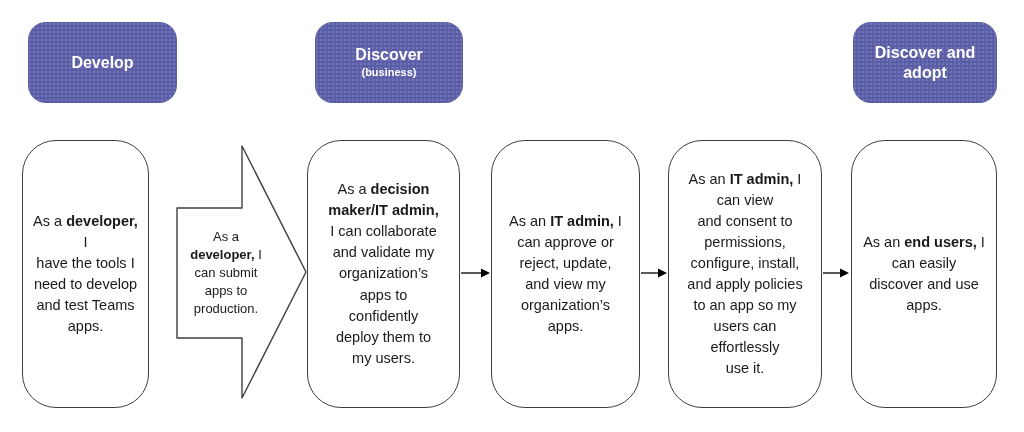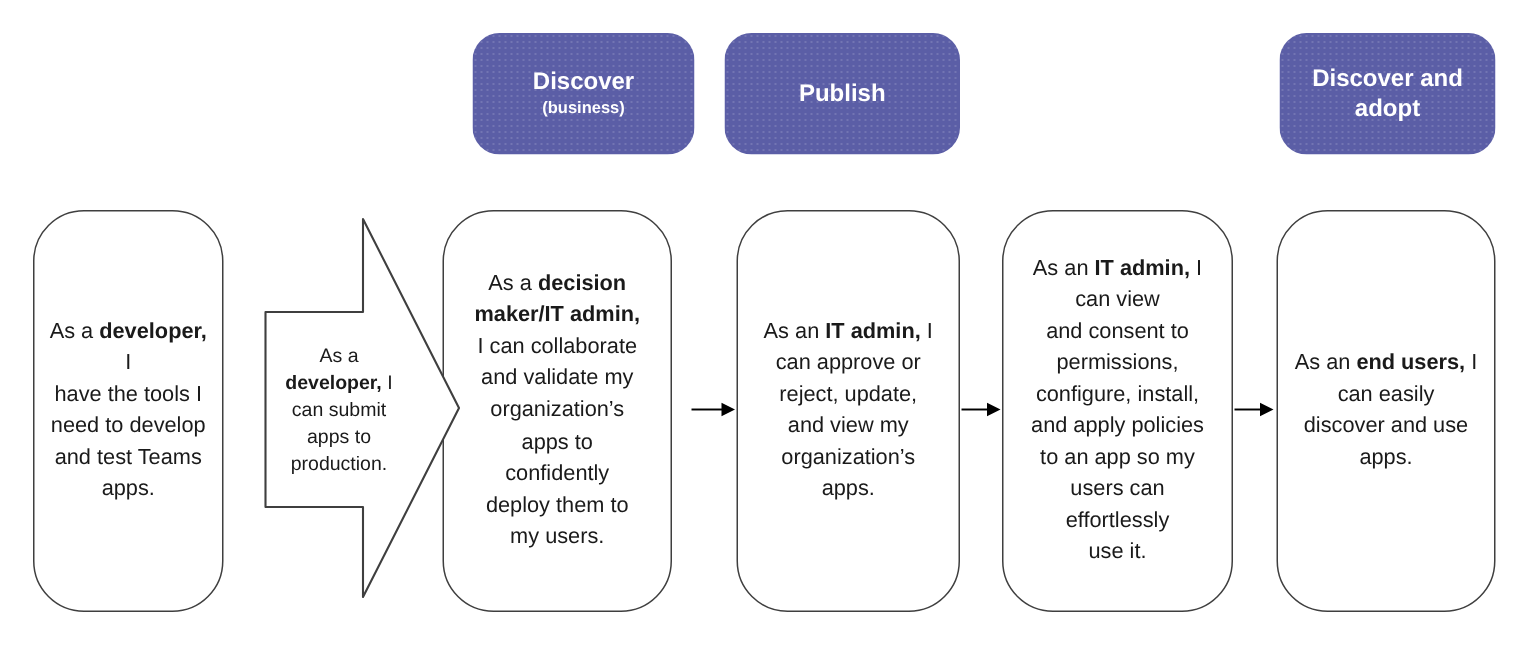--- a/index.html
+++ b/index.html
@@ -34,43 +34,43 @@
   
   .card{
     position:absolute;top:140px;height:268px;background:#ffffff;
     border:1.4px solid var(--card-border);border-radius:34px;
     display:flex;align-items:center;justify-content:center;
     text-align:center;font-size:14.5px;line-height:1.45;
     padding:8px 9px;box-sizing:border-box;z-index:1;
   }
   .card-text{white-space:pre-line;}
   #card-develop{left:22px;width:127px}
-  #card-validate{left:295px;width:153px}
+  #card-validate{left:307px;width:153px}
   #card-publish{left:491px;width:149px}
   #card-setup{left:668px;width:154px}
   #card-discover{left:851px;width:146px}
   
   #arrows{position:absolute;left:0;top:0;width:1024px;height:432px;z-index:2;pointer-events:none;}
   
   #flow-arrow-text{
     position:absolute;left:177px;top:228px;width:98px;z-index:3;
     text-align:center;font-size:13px;line-height:1.38;white-space:pre-line;
   }
 </style>
 </head>
 <body>
 
 <div id="canvas">
 
+  <div class="stage" id="stage-develop">
+    <span>Develop</span>
+  </div>
   <div class="stage" id="stage-validate">
     <span>Discover</span>
     <span class="stage-sublabel">(business)</span>
-  </div>
-  <div class="stage" id="stage-publish">
-    <span>Publish</span>
   </div>
   <div class="stage" id="stage-discover">
     <span>Discover and adopt</span>
   </div>
 
   <div class="card" id="card-develop">
     <div class="card-text"><span>As a </span><span style="font-weight: 700;">developer,</span><span> I
 have the tools I
 need to develop
 and test Teams

